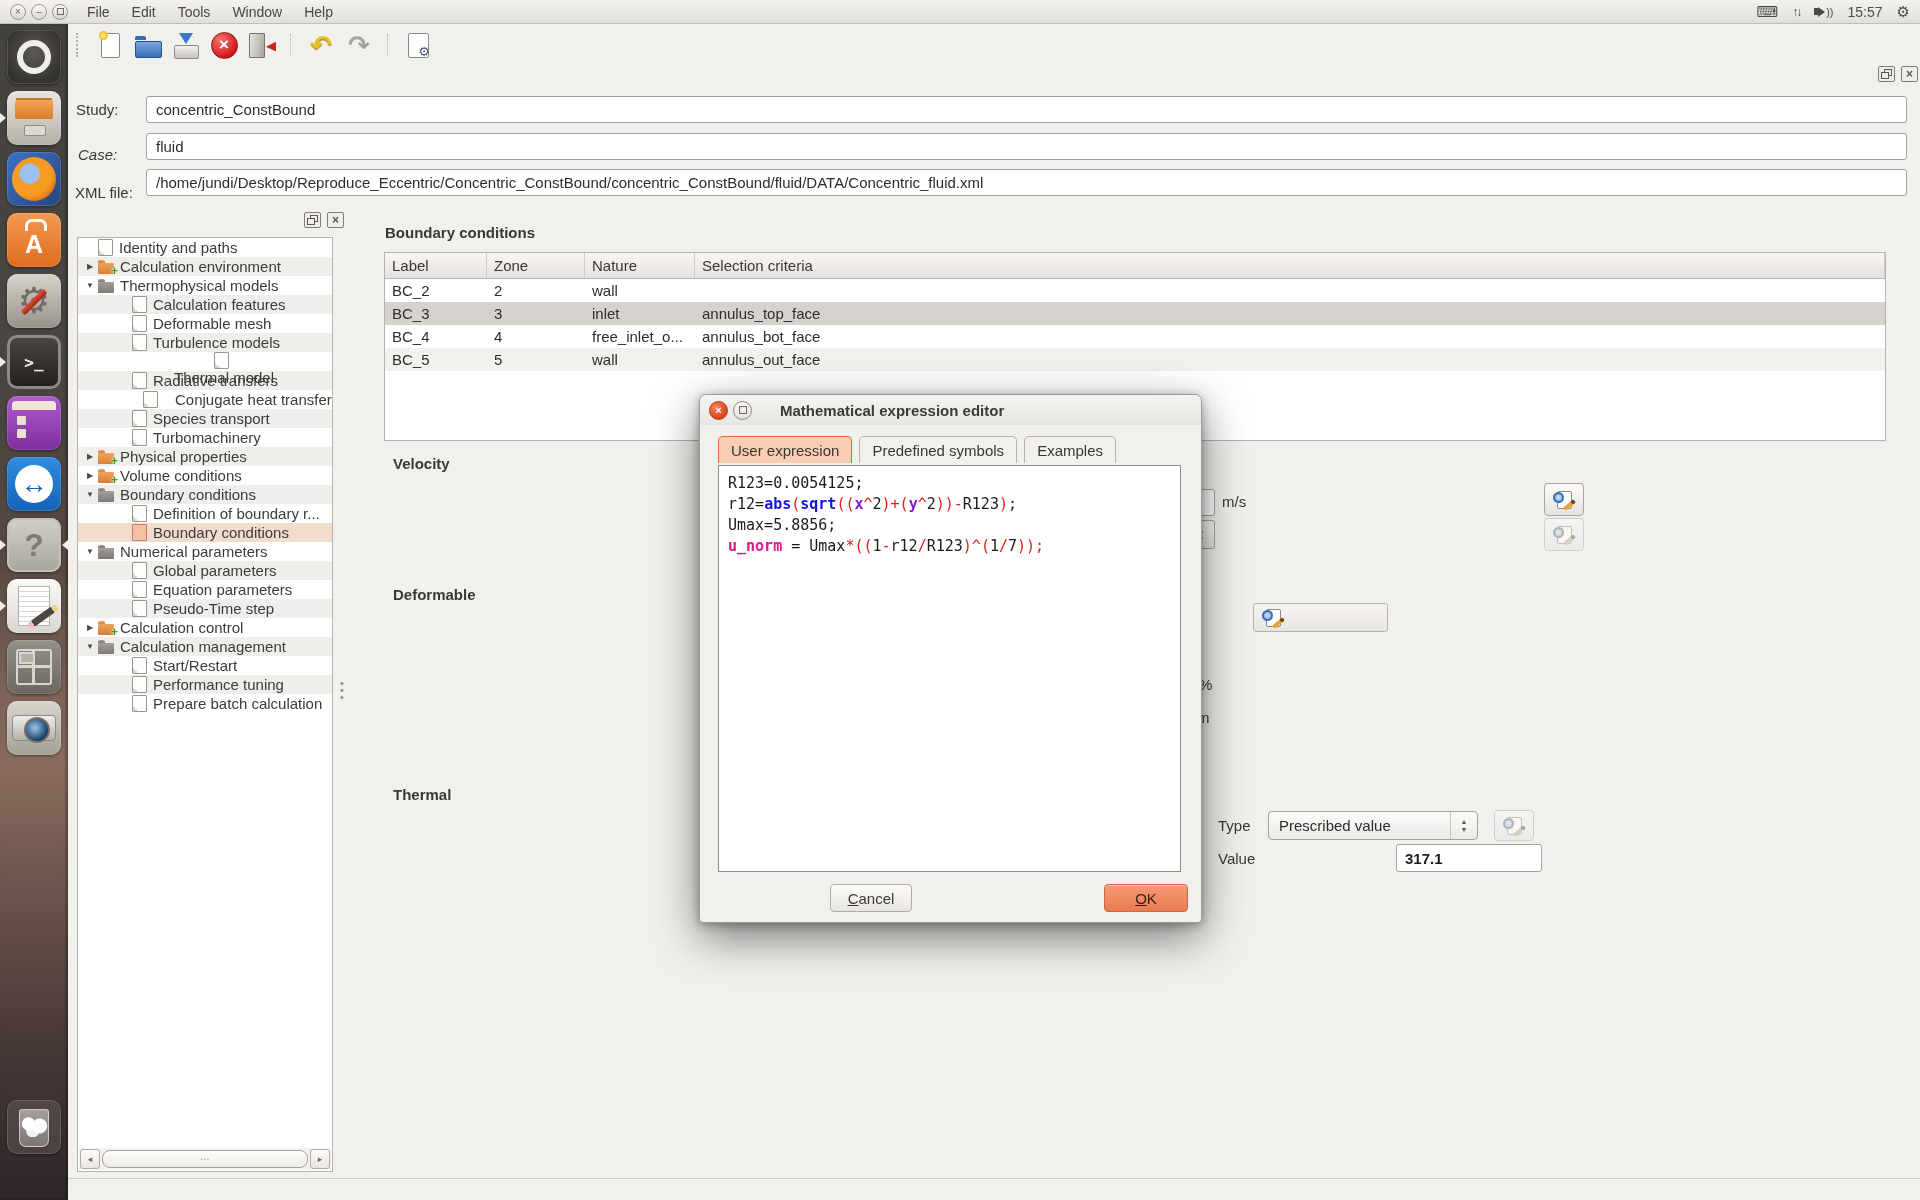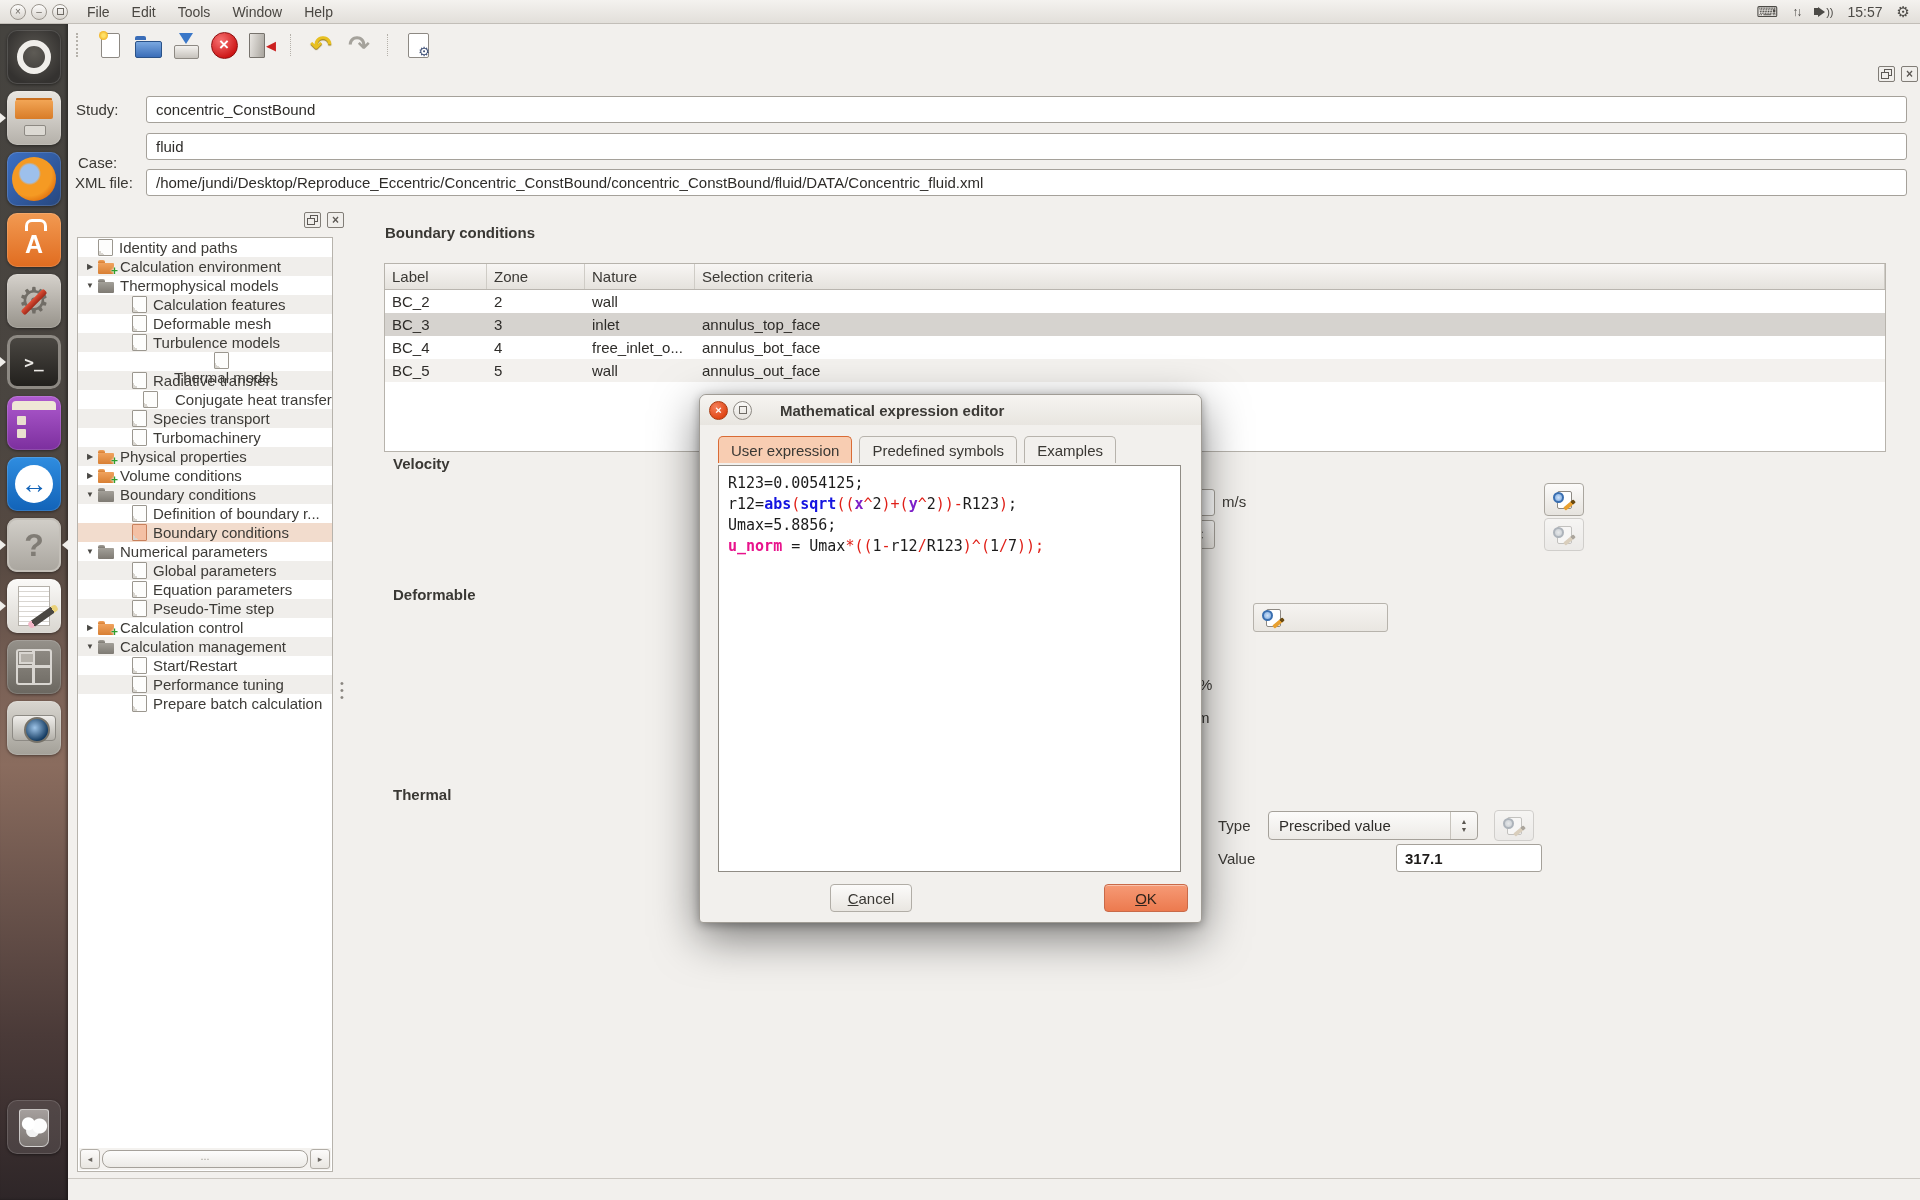--- a/index.html
+++ b/index.html
@@ -114,21 +114,21 @@
   .ti-folder-open{background:linear-gradient(#a3a099,#7e7a73);}
   .ti-folder-open::before,.ti-folder-add::before{content:'';position:absolute;top:-3px;left:0;width:7px;height:3px;border-radius:2px 2px 0 0;background:inherit;}
   .ti-folder-add{background:linear-gradient(#f0a35e,#d87f33);}
   .ti-folder-add::after{content:'+';position:absolute;right:-4px;bottom:-4px;color:#2f9e2f;font-weight:bold;font-size:12px;text-shadow:0 0 2px #fff,0 0 2px #fff;}
   .hscroll{position:absolute;left:1px;right:1px;bottom:1px;height:22px;display:flex;align-items:center;background:#f4f2ef;padding:0 1px;}
   .harrow{width:18px;height:18px;border:1px solid #b1ada6;border-radius:3px;background:linear-gradient(#fcfbfa,#e9e6e1);display:flex;align-items:center;justify-content:center;font-size:9px;color:#6b6761;flex:none;}
   .hthumb{flex:1;height:16px;margin:0 2px;background:linear-gradient(#fdfdfc,#eceae6);border:1px solid #a5a19a;border-radius:8px;display:flex;align-items:center;justify-content:center;color:#9a968f;font-size:9px;}
   #splitter{position:absolute;left:338px;top:680px;width:8px;height:30px;color:#8a8680;font-size:11px;line-height:7px;text-align:center;}
   
   .sec-label{position:absolute;font-size:15px;font-weight:bold;color:#3a3834;}
-  #btable{position:absolute;left:384px;top:263px;width:1502px;height:189px;background:#fff;border:1px solid #b7b3ac;box-sizing:border-box;}
+  #btable{position:absolute;left:384px;top:252px;width:1502px;height:189px;background:#fff;border:1px solid #b7b3ac;box-sizing:border-box;}
   .btr{display:grid;grid-template-columns:102px 98px 110px 1fr;}
   .bth{height:25px;background:linear-gradient(#f8f6f4,#e5e2dd);border-bottom:1px solid #b9b5af;}
   .bth span{display:flex;align-items:center;padding-left:7px;font-size:15px;color:#3a3834;border-right:1px solid #cfccc6;}
   .btd{height:23px;}
   .btd span{display:flex;align-items:center;padding-left:7px;font-size:15px;color:#2e2c29;overflow:hidden;white-space:nowrap;}
   .btd.alt{background:#f3f1ee;}
   .btd.sel{background:#d6d3cf;}
   .sbtn{position:absolute;width:38px;height:31px;background:linear-gradient(#fcfbfa,#e6e3de);border:1px solid #aaa69f;border-radius:4px;display:flex;align-items:center;justify-content:center;}
   .disabled{opacity:.45;filter:grayscale(.7);}
   .edit-ic{width:22px;height:20px;position:relative;display:inline-block;}
@@ -260,23 +260,23 @@
     <span class="tb tb-tools"></span>
   </div>
 
   <div class="mini-pair" id="win-minis">
     <span class="mini mini-float"></span>
     <span class="mini mini-close"></span>
   </div>
 
   <span class="fld-label" style="left:76px;top:101px;">Study:</span>
   <input class="fld-input" style="top: 96px;" value="concentric_ConstBound">
-  <span class="fld-label" style="left:78px;top:154px;">Case:</span>
+  <span class="fld-label" style="left:78px;top:146px;font-style:italic;">Case:</span>
   <input class="fld-input" style="top: 133px;" value="fluid">
-  <span class="fld-label" style="left:75px;top:174px;">XML file:</span>
+  <span class="fld-label" style="left:75px;top:184px;">XML file:</span>
   <input class="fld-input" style="top: 169px;" value="/home/jundi/Desktop/Reproduce_Eccentric/Concentric_ConstBound/concentric_ConstBound/fluid/DATA/Concentric_fluid.xml">
 
   <div class="mini-pair" id="tree-minis">
     <span class="mini mini-float"></span>
     <span class="mini mini-close"></span>
   </div>
   <div id="tree-box">
     <div id="tree-rows">
         <div class="trow" style="padding-left: 4px;">
           <span class="texp"></span>

